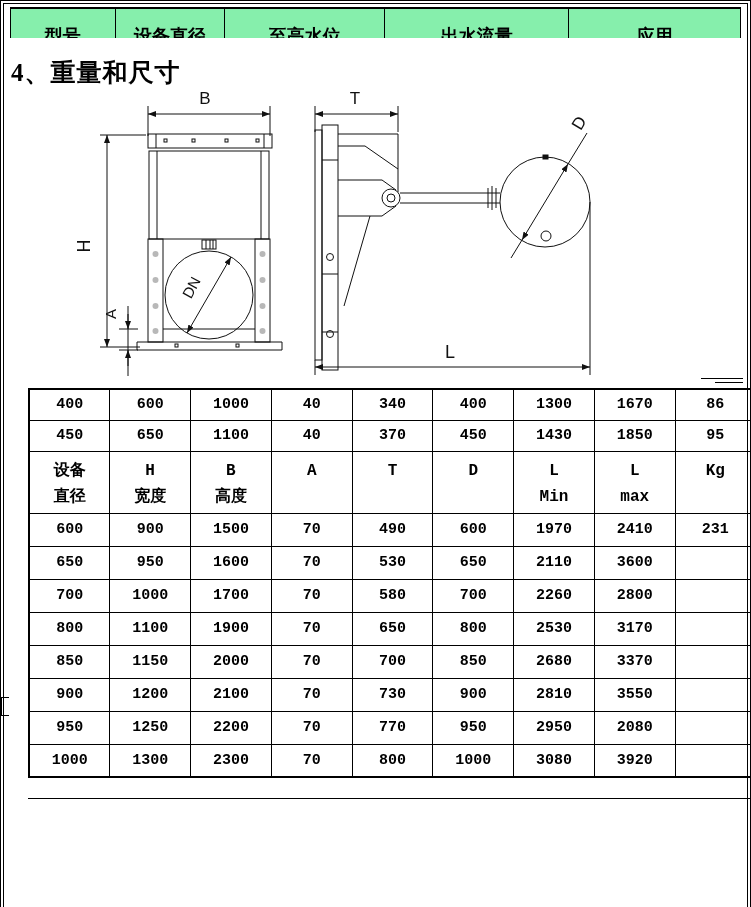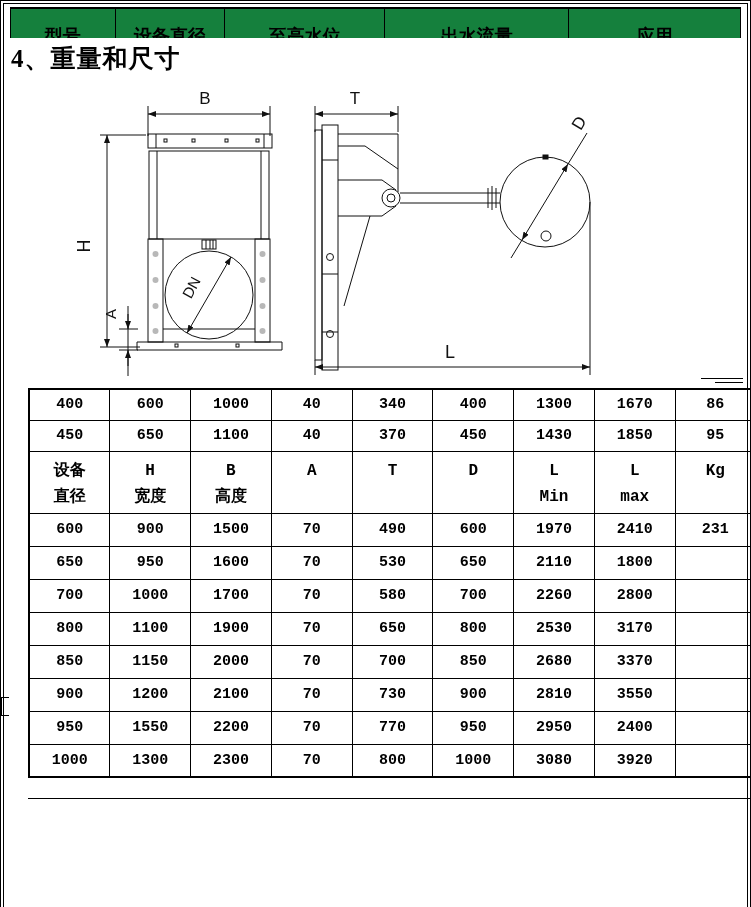--- a/index.html
+++ b/index.html
@@ -13,36 +13,36 @@
   }
 
   
   .frame-outer { position:absolute; inset:0; border:1px solid #000; border-bottom:none; pointer-events:none; }
   .frame-inner { position:absolute; left:3px; right:3px; top:3px; bottom:0; border:1px solid #000; border-bottom:none; pointer-events:none; }
 
   
   .top-frag {
     position:absolute; left:10px; top:7px; width:731px; height:31px;
     border-top:2px solid #000; border-left:1px solid #000; border-right:1px solid #000;
-    display:flex; overflow:hidden; background:#15803d;
+    display:flex; overflow:hidden; background:#86efac;
   }
   .top-frag .cell {
     border-right:1px solid #000; height:60px;
     text-align:center; padding-top:15px;
     font-size:18px; font-weight:bold;
   }
   .top-frag .cell:last-child { border-right:none; }
   .top-frag .cell:nth-child(1){ width:105px; }
   .top-frag .cell:nth-child(2){ width:110px; }
   .top-frag .cell:nth-child(3){ width:160px; }
   .top-frag .cell:nth-child(4){ width:185px; }
   .top-frag .cell:nth-child(5){ width:171px; }
 
   .heading {
-    position:absolute; left:11px; top:42px;
+    position:absolute; left:11px; top:56px;
     font-size:25px; font-weight:bold; letter-spacing:1px;text-align:right;
   }
 
   .drawing { position:absolute; left:60px; top:84px; }
   .drawing text { font-family:"Liberation Sans", sans-serif; fill:#111; }
 
   
   .table-wrap {
     position:absolute; left:28px; top:388px; width:729px;
     padding-bottom:20px; border-bottom:1px solid #000;font-family:Liberation Mono, monospace;
@@ -275,21 +275,21 @@
           <td>231</td>
         </tr>
         <tr class="data">
           <td>650</td>
           <td>950</td>
           <td>1600</td>
           <td>70</td>
           <td>530</td>
           <td>650</td>
           <td>2110</td>
-          <td>1800</td>
+          <td>3600</td>
           <td></td>
         </tr>
         <tr class="data">
           <td>700</td>
           <td>1000</td>
           <td>1700</td>
           <td>70</td>
           <td>580</td>
           <td>700</td>
           <td>2260</td>
@@ -324,27 +324,27 @@
           <td>2100</td>
           <td>70</td>
           <td>730</td>
           <td>900</td>
           <td>2810</td>
           <td>3550</td>
           <td></td>
         </tr>
         <tr class="data">
           <td>950</td>
-          <td>1550</td>
+          <td>1250</td>
           <td>2200</td>
           <td>70</td>
           <td>770</td>
           <td>950</td>
           <td>2950</td>
-          <td>2400</td>
+          <td>2080</td>
           <td></td>
         </tr>
         <tr class="data">
           <td>1000</td>
           <td>1300</td>
           <td>2300</td>
           <td>70</td>
           <td>800</td>
           <td>1000</td>
           <td>3080</td>

